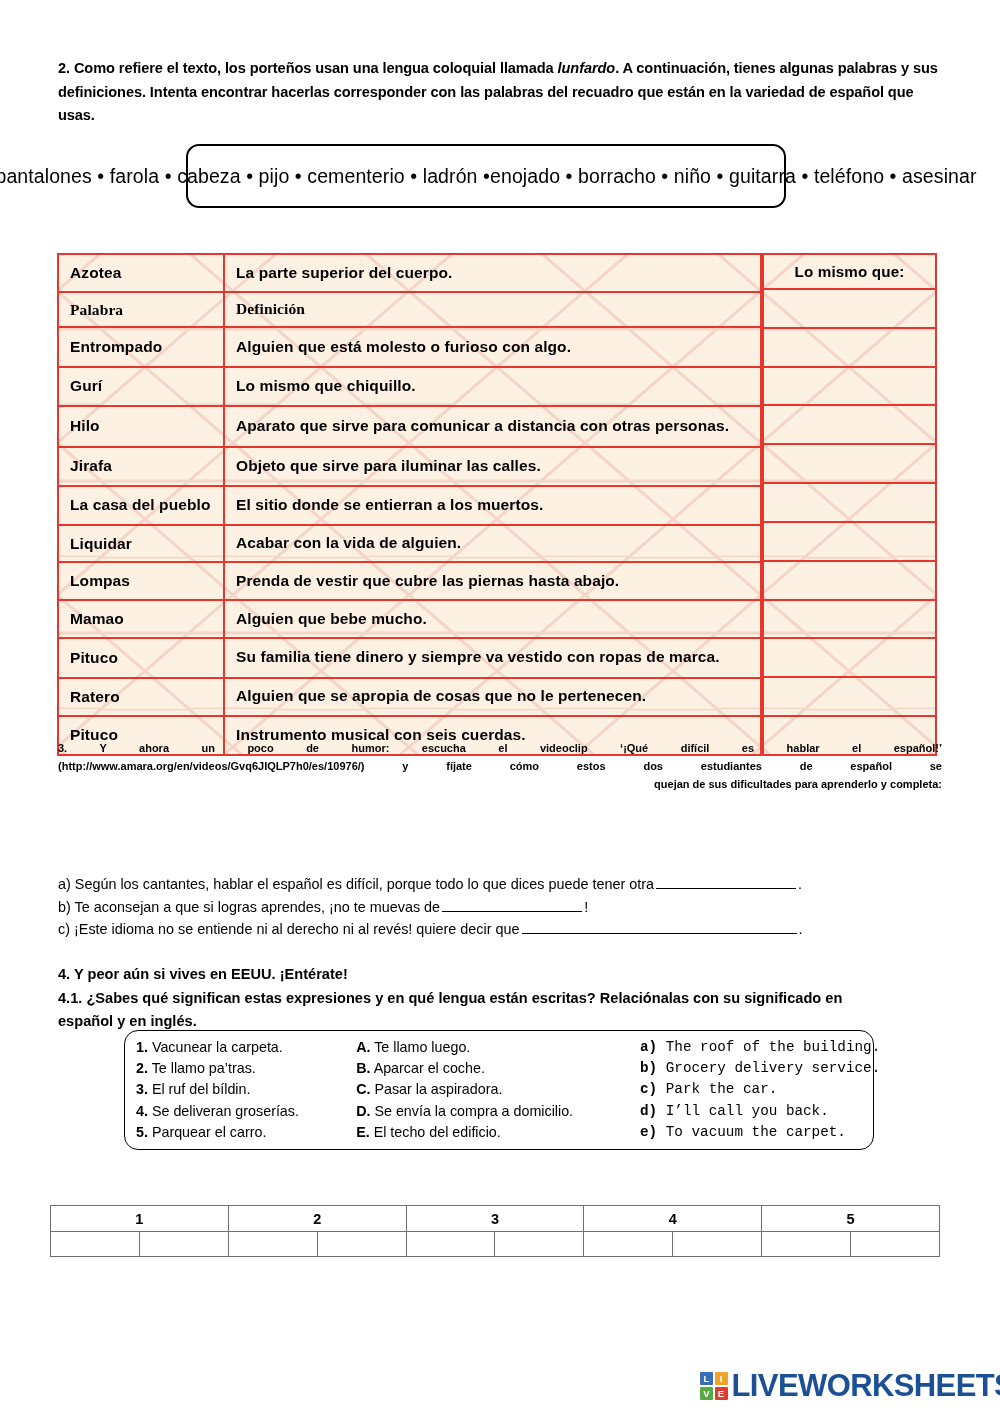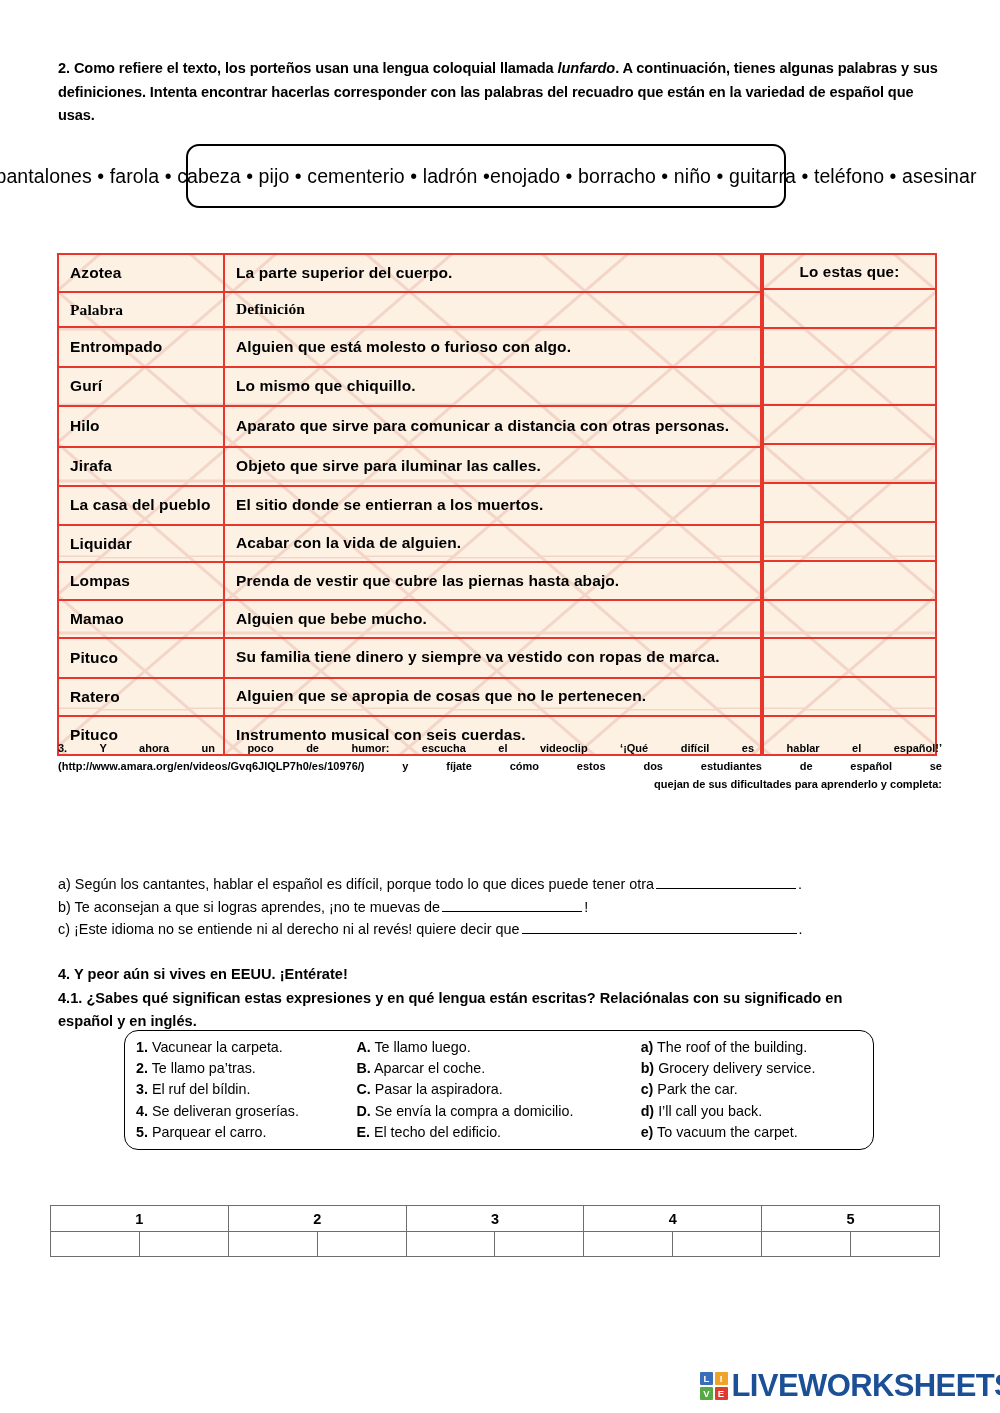--- a/index.html
+++ b/index.html
@@ -189,21 +189,21 @@
     display: flex;
     padding: 6px 0 6px 0;
   }
   .mcol {
     display: flex;
     flex-direction: column;
     justify-content: space-around;
   }
   .mcol-1 { width: 232px; padding-left: 11px; }
   .mcol-2 { width: 285px; }
-  .mcol-3 { width: 233px; }
+  .mcol-3 { width: 233px; font-family: Liberation Mono, monospace; }
   .mitem {
     font-size: 14.3px;
     line-height: 1.05;
     white-space: nowrap;
   }
   .mitem b { font-weight: bold; }
 
   
   .answergrid {
     position: absolute;
@@ -339,21 +339,21 @@
         <div class="cell-word">Ratero</div>
         <div class="cell-def">Alguien que se apropia de cosas que no le pertenecen.</div>
       </div>
       <div class="vrow" style="height:38px">
         <div class="cell-word">Pituco</div>
         <div class="cell-def">Instrumento musical con seis cuerdas.</div>
       </div>
     </div>
 
     <div class="grid3">
-      <div class="hdr-ans" style="height:35px">Lo estas que:</div>
+      <div class="hdr-ans" style="height:35px">Lo mismo que:</div>
       <div class="cell-ans"></div>
       <div class="cell-ans"></div>
       <div class="cell-ans"></div>
       <div class="cell-ans"></div>
       <div class="cell-ans"></div>
       <div class="cell-ans"></div>
       <div class="cell-ans"></div>
       <div class="cell-ans"></div>
       <div class="cell-ans"></div>
       <div class="cell-ans"></div>

